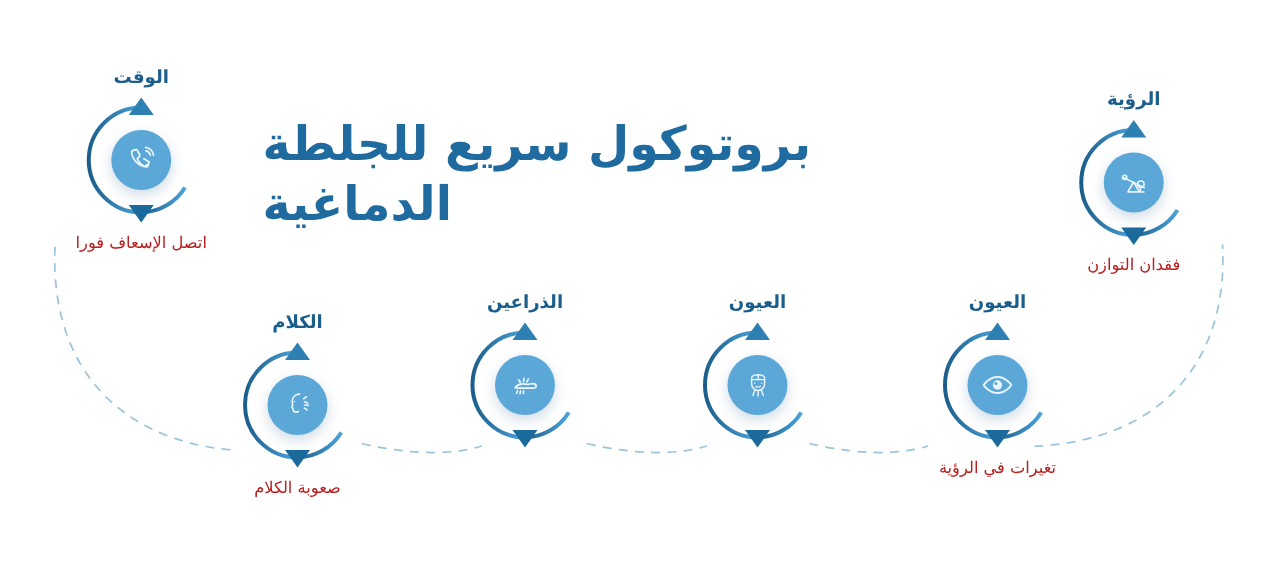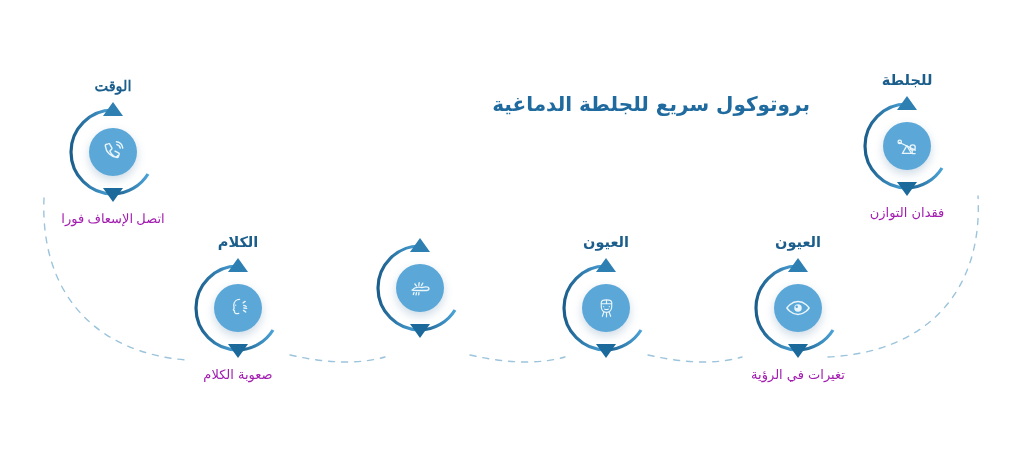--- a/index.html
+++ b/index.html
@@ -11,22 +11,22 @@
   }
   #canvas{position:absolute;inset:0;width:1024px;height:467px;}
 
   
   .connector-layer{position:absolute;left:0;top:0;width:1024px;height:467px;z-index:1;pointer-events:none;}
 
   
   .title{
     position:absolute;
     left:210px;top:92px;width:600px;
-    text-align:right;
-    font-size:20px;font-weight:bold;
+    text-align:left;
+    font-size:38px;font-weight:bold;
     color:#1F6A9E;
     letter-spacing:0px;
     line-height:1.25;
     z-index:4;
   }
 
   
   .node{position:absolute;z-index:3;width:150px;}
   .node .top-label{
     text-align:center;
@@ -45,21 +45,21 @@
     transform:translate(-50%,-50%);
     width:48px;height:48px;border-radius:50%;
     background:#5BA8D8;
     box-shadow:0 4px 10px rgba(30,90,140,.22);
     display:flex;align-items:center;justify-content:center;
   }
   .node .inner-circle svg{position:static;display:block;}
   .node .bottom-label{
     text-align:center;
     font-size:13px;
-    color:#a21caf;
+    color:#b91c1c;
     height:18px;line-height:18px;
     white-space:nowrap;
     margin-top:2px;
   }
 </style>
 </head>
 <body>
 
 <div id="canvas">
 
@@ -68,21 +68,21 @@
       <path d="M44,198 C40,290 92,352 186,360"></path>
       <path d="M290,355 C330,364 360,364 385,357"></path>
       <path d="M470,355 C510,364 540,364 565,357"></path>
       <path d="M648,355 C688,364 718,364 742,357"></path>
       <path d="M828,357 C930,352 983,288 978,196"></path>
     </g>
   </svg>
 
   <div class="title">بروتوكول سريع للجلطة الدماغية</div>
 
-  <div class="node" style="left:38px;top:76px;font-family:Liberation Serif, serif;">
+  <div class="node" style="left:38px;top:52px;">
     <div class="top-label">الوقت</div>
     <div class="ring-wrap">
       <svg width="150" height="112" viewBox="0 0 150 112" xmlns="http://www.w3.org/2000/svg">
         <defs>
           <linearGradient id="g-time" x1="1" y1="0" x2="0" y2="0">
             <stop offset="0" stop-color="#4BA3D8"></stop>
               <stop offset="1" stop-color="#1B5E8C"></stop>
           </linearGradient>
         </defs>
         <g fill="none" stroke="url(#g-time)" stroke-width="3.2" stroke-linecap="butt">
@@ -95,21 +95,21 @@
       <div class="inner-circle">
         <svg width="26" height="26" viewBox="0 0 24 24" fill="none" stroke="#eaf5fc" stroke-width="1.3" stroke-linecap="round" stroke-linejoin="round">
           <path d="M16.5 15.2l-1.6 1.6c-2.4-.9-4.9-3.4-5.8-5.8l1.6-1.6c.4-.4.4-.9.2-1.3L9.1 4.9c-.2-.5-.8-.8-1.3-.6L5.6 5.1c-.5.2-.8.7-.7 1.2.6 5.7 5.1 10.2 10.8 10.8.5.1 1-.2 1.2-.7l.8-2.2c.2-.5-.1-1.1-.6-1.3l-3.2-1.8"></path>
           <path d="M15.5 5.2c1.6.3 2.9 1.6 3.2 3.2M15.2 2.6c3 .4 5.4 2.8 5.8 5.8"></path>
         </svg>
       </div>
     </div>
     <div class="bottom-label">اتصل الإسعاف فورا</div>
   </div>
 
-  <div class="node" style="left:163px;top:232px;">
+  <div class="node" style="left:163px;top:248px;">
     <div class="top-label">الكلام</div>
     <div class="ring-wrap">
       <svg width="150" height="112" viewBox="0 0 150 112" xmlns="http://www.w3.org/2000/svg">
         <defs>
           <linearGradient id="g-speech" x1="1" y1="0" x2="0" y2="0">
             <stop offset="0" stop-color="#4BA3D8"></stop>
               <stop offset="1" stop-color="#1B5E8C"></stop>
           </linearGradient>
         </defs>
         <g fill="none" stroke="url(#g-speech)" stroke-width="3.2">
@@ -123,20 +123,21 @@
         <svg width="26" height="26" viewBox="0 0 24 24" fill="none" stroke="#eaf5fc" stroke-width="1.2" stroke-linecap="round" stroke-linejoin="round">
           <path d="M13.5 4c-3 0-5.2 2.1-5.4 5-.1 1.3.3 2.1.3 3 0 .7-.6 1-.6 1.6 0 .5.5.7.9.8-.1.9 0 1.9.8 2.4 1 .6 2.4.4 3.2.1"></path>
           <path d="M9.8 9.4h.01M17.2 9.6c.9.3 1.7.6 2.4 1M17.4 12c.9 0 1.8.1 2.6.3M17 14.2c.8.4 1.5.9 2.1 1.5M16.6 7.3c.6-.5 1.3-1 2-1.4"></path>
         </svg>
       </div>
     </div>
     <div class="bottom-label">صعوبة الكلام</div>
   </div>
 
   <div class="node" style="left:345px;top:232px;">
+    <div class="top-label">الذراعين</div>
     <div class="ring-wrap">
       <svg width="150" height="112" viewBox="0 0 150 112" xmlns="http://www.w3.org/2000/svg">
         <defs>
           <linearGradient id="g-arms" x1="1" y1="0" x2="0" y2="0">
             <stop offset="0" stop-color="#4BA3D8"></stop>
               <stop offset="1" stop-color="#1B5E8C"></stop>
           </linearGradient>
         </defs>
         <g fill="none" stroke="url(#g-arms)" stroke-width="3.2">
           <path d="M75,14 A42,42 0 1,0 75,98"></path>
@@ -204,21 +205,21 @@
           <path d="M2.5 12S6 6.5 12 6.5 21.5 12 21.5 12 18 17.5 12 17.5 2.5 12 2.5 12z"></path>
           <circle cx="12" cy="12" r="3.2" fill="#eaf5fc" stroke="none"></circle>
           <circle cx="10.9" cy="11" r="1.05" fill="#5BA8D8" stroke="none"></circle>
         </svg>
       </div>
     </div>
     <div class="bottom-label">تغيرات في الرؤية</div>
   </div>
 
   <div class="node" style="left:832px;top:70px;">
-    <div class="top-label">للجلطة</div>
+    <div class="top-label">الرؤية</div>
     <div class="ring-wrap">
       <svg width="150" height="112" viewBox="0 0 150 112" xmlns="http://www.w3.org/2000/svg">
         <defs>
           <linearGradient id="g-bal" x1="1" y1="0" x2="0" y2="0">
             <stop offset="0" stop-color="#4BA3D8"></stop>
               <stop offset="1" stop-color="#1B5E8C"></stop>
           </linearGradient>
         </defs>
         <g fill="none" stroke="url(#g-bal)" stroke-width="3.2">
           <path d="M75,14 A42,42 0 1,0 75,98"></path>

